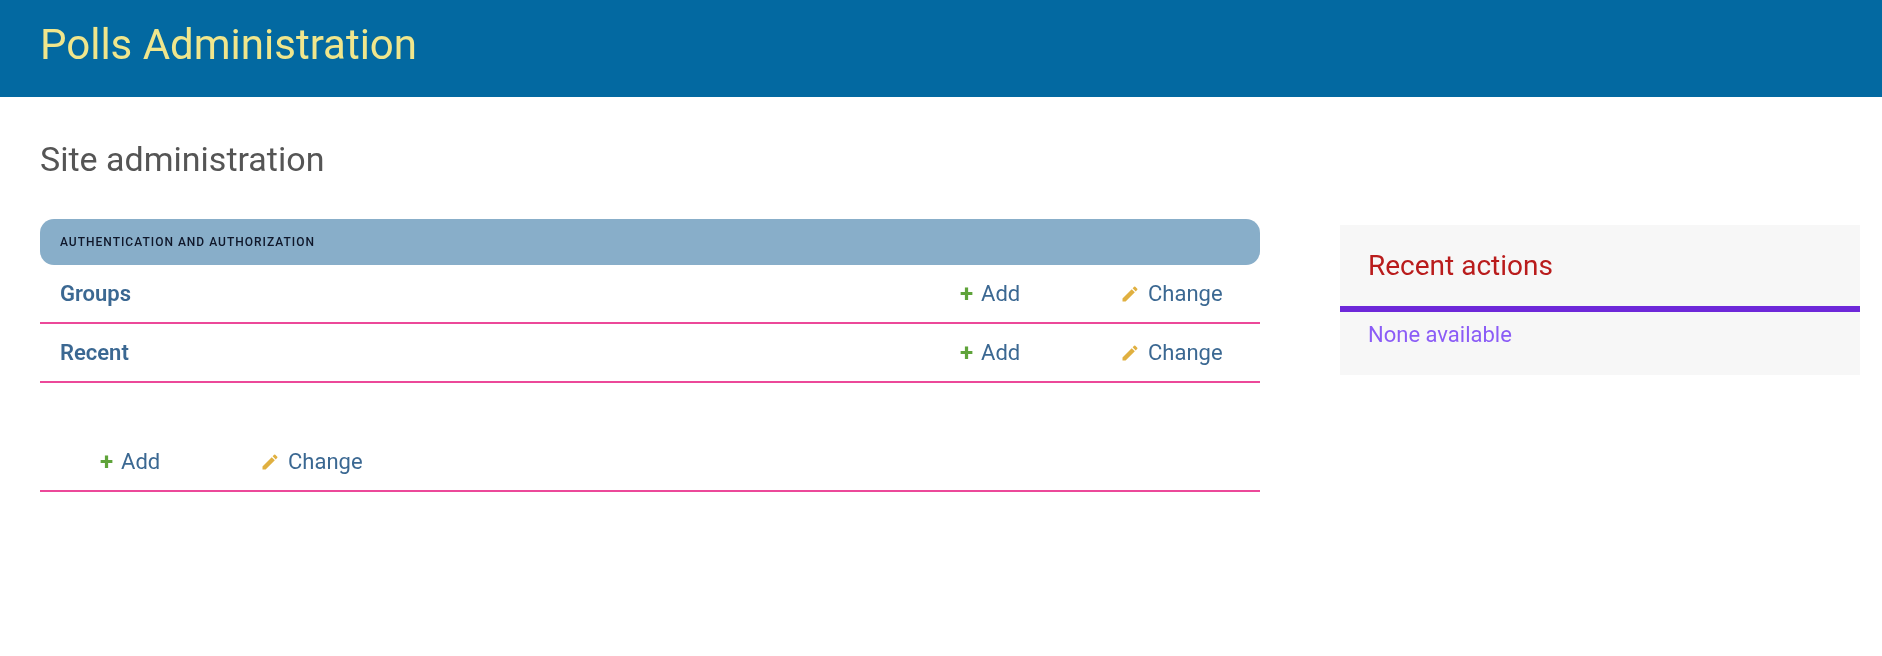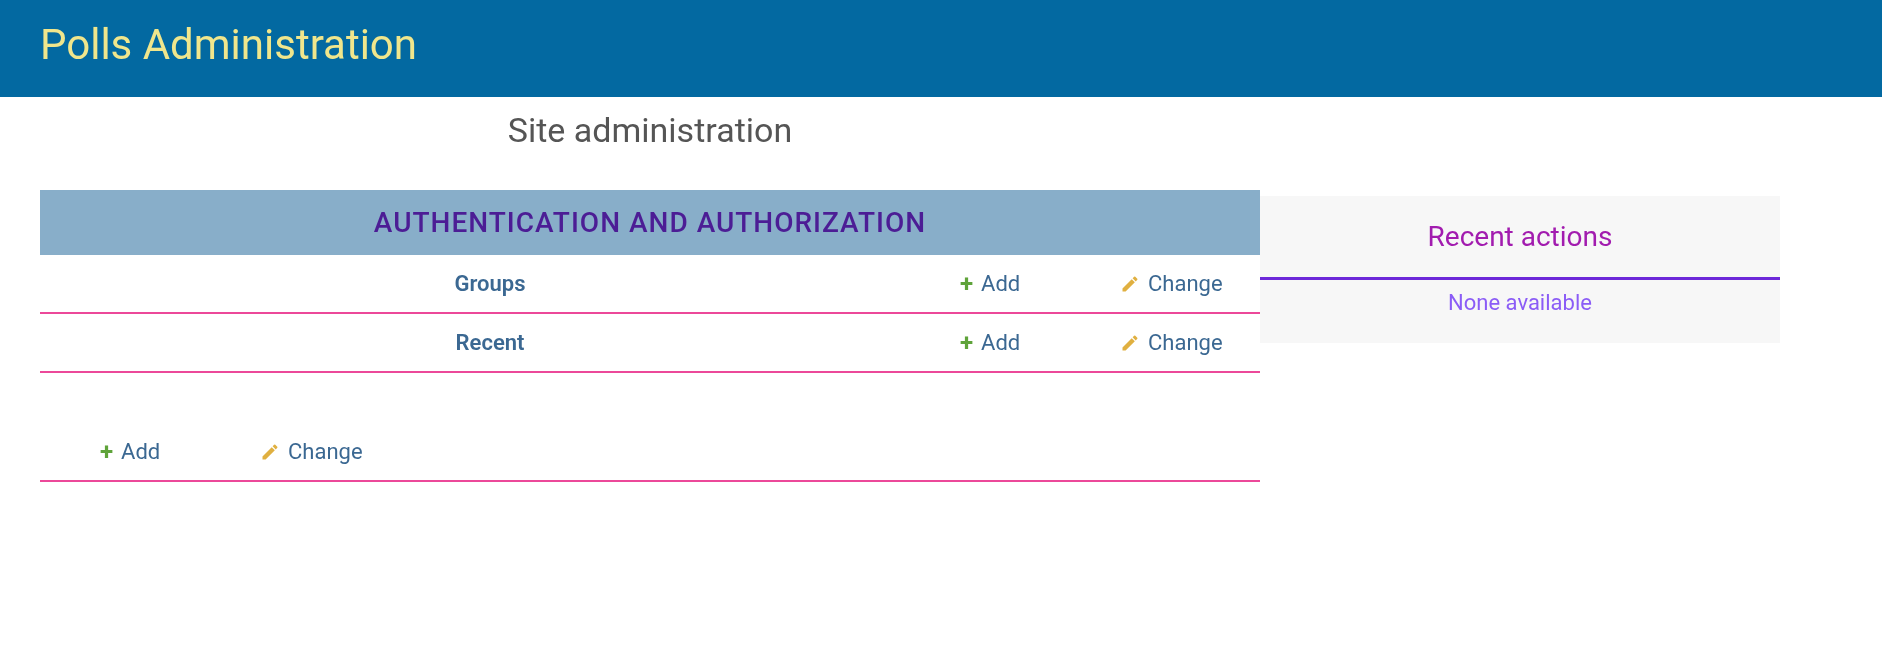--- a/index.html
+++ b/index.html
@@ -12,44 +12,45 @@
   .header {
     background: #0369a1;
     padding: 20px 40px 28px 40px;
   }
   .header h1 {
     color: #f0e68c;
     font-size: 42px;
     font-weight: 400;
   }
   .content {
-    padding: 13px 40px;
+    padding: 42px 40px;
     display: flex;
-    text-align: center;
+    gap: 80px;
   }
   .main {
     flex: 0 0 1220px;
   }
   .main h2 {
     font-size: 34px;
     font-weight: 400;
     color: #555;
     margin-bottom: 40px;
   }
   .app-section {
     margin-bottom: 50px;
   }
   .section-header {
     background: #88aec9;
-    color: #4c1d95;
-    font-size: 28px;
+    color: #0f172a;
+    font-size: 12px;
     font-weight: 500;
     letter-spacing: 1px;
     padding: 16px 20px;
     text-transform: uppercase;
+    border-radius: 14px;
   }
   .model-row {
     display: flex;
     align-items: center;
     padding: 16px 20px;
     border-bottom: 2px solid #ec4899;
   }
   .model-name {
     flex: 1;
     color: #3b6892;
@@ -80,23 +81,23 @@
   .sidebar {
     flex: 0 0 520px;
     margin-top: 86px;
   }
   .sidebar-panel {
     background: #f7f7f7;
   }
   .sidebar-title {
     font-size: 28px;
     font-weight: 400;
-    color: #a21caf;
+    color: #b91c1c;
     padding: 24px 28px;
-    border-bottom: 3px solid #6d28d9;
+    border-bottom: 6px solid #6d28d9;
   }
   .sidebar-subtitle {
     font-size: 22px;
     font-weight: 600;
     color: #555;
     padding: 24px 28px 10px 28px;
   }
   .sidebar-body {
     font-size: 22px;
     color: #8b5cf6;

